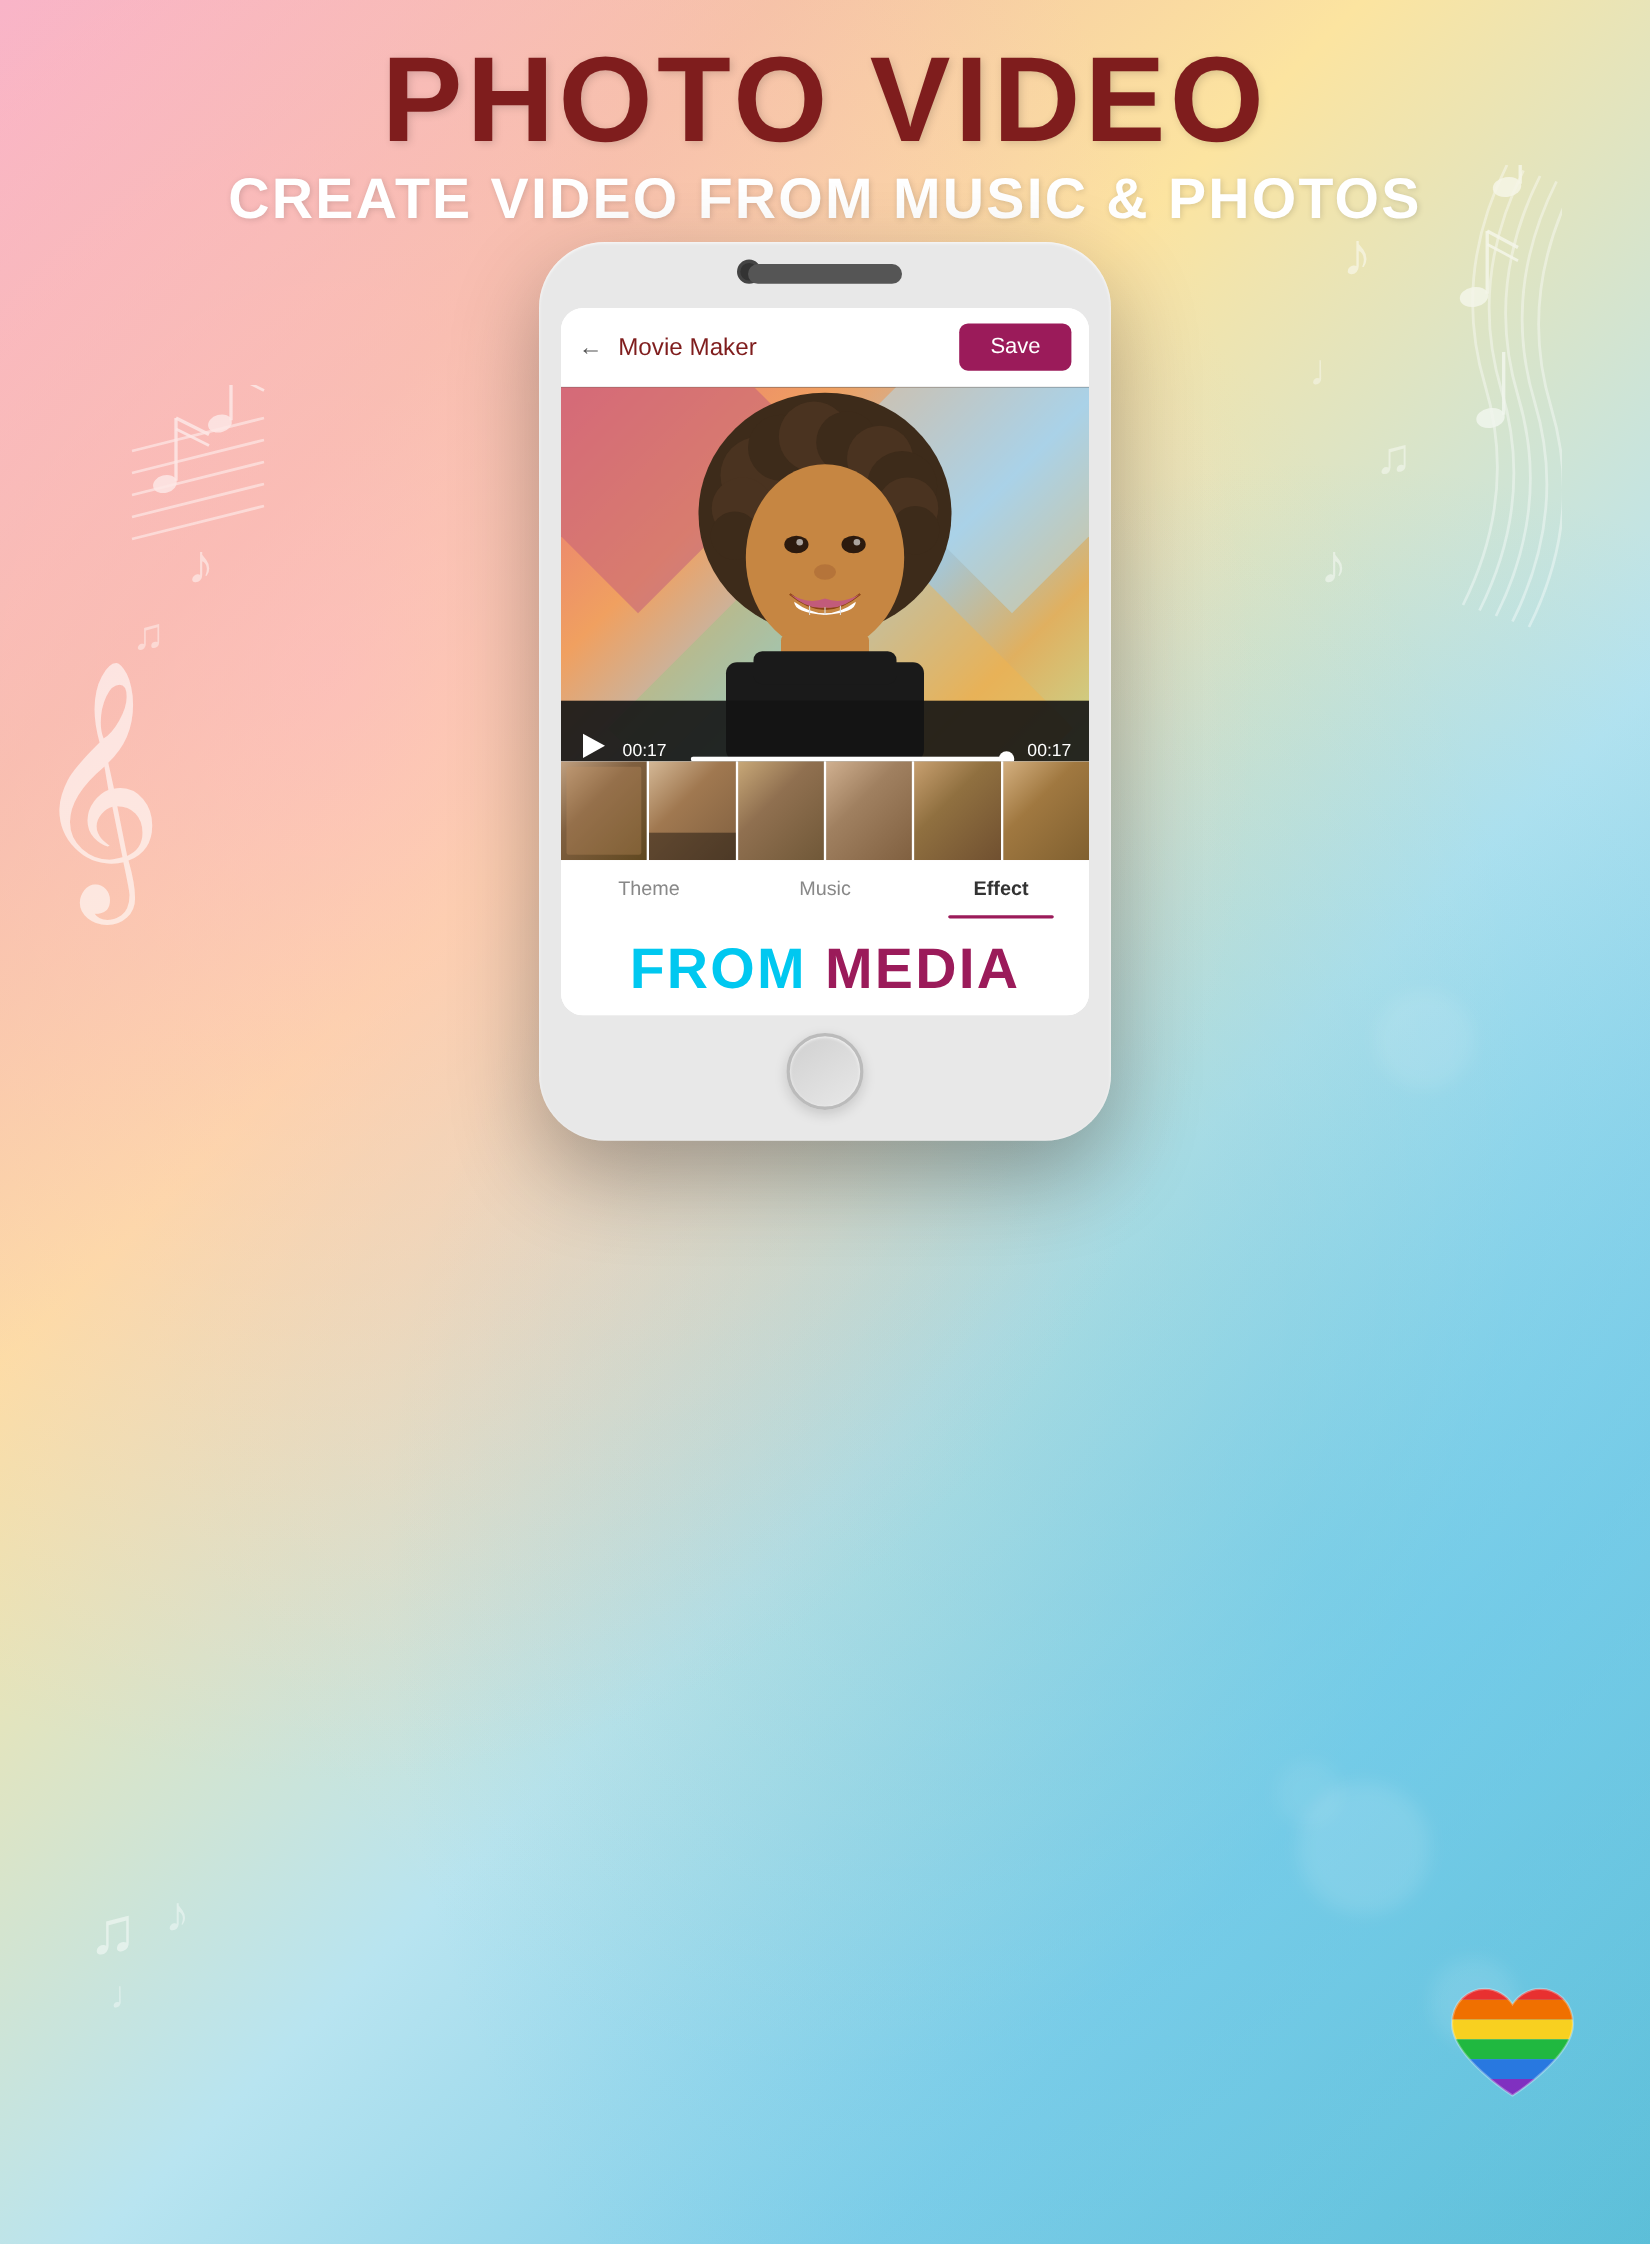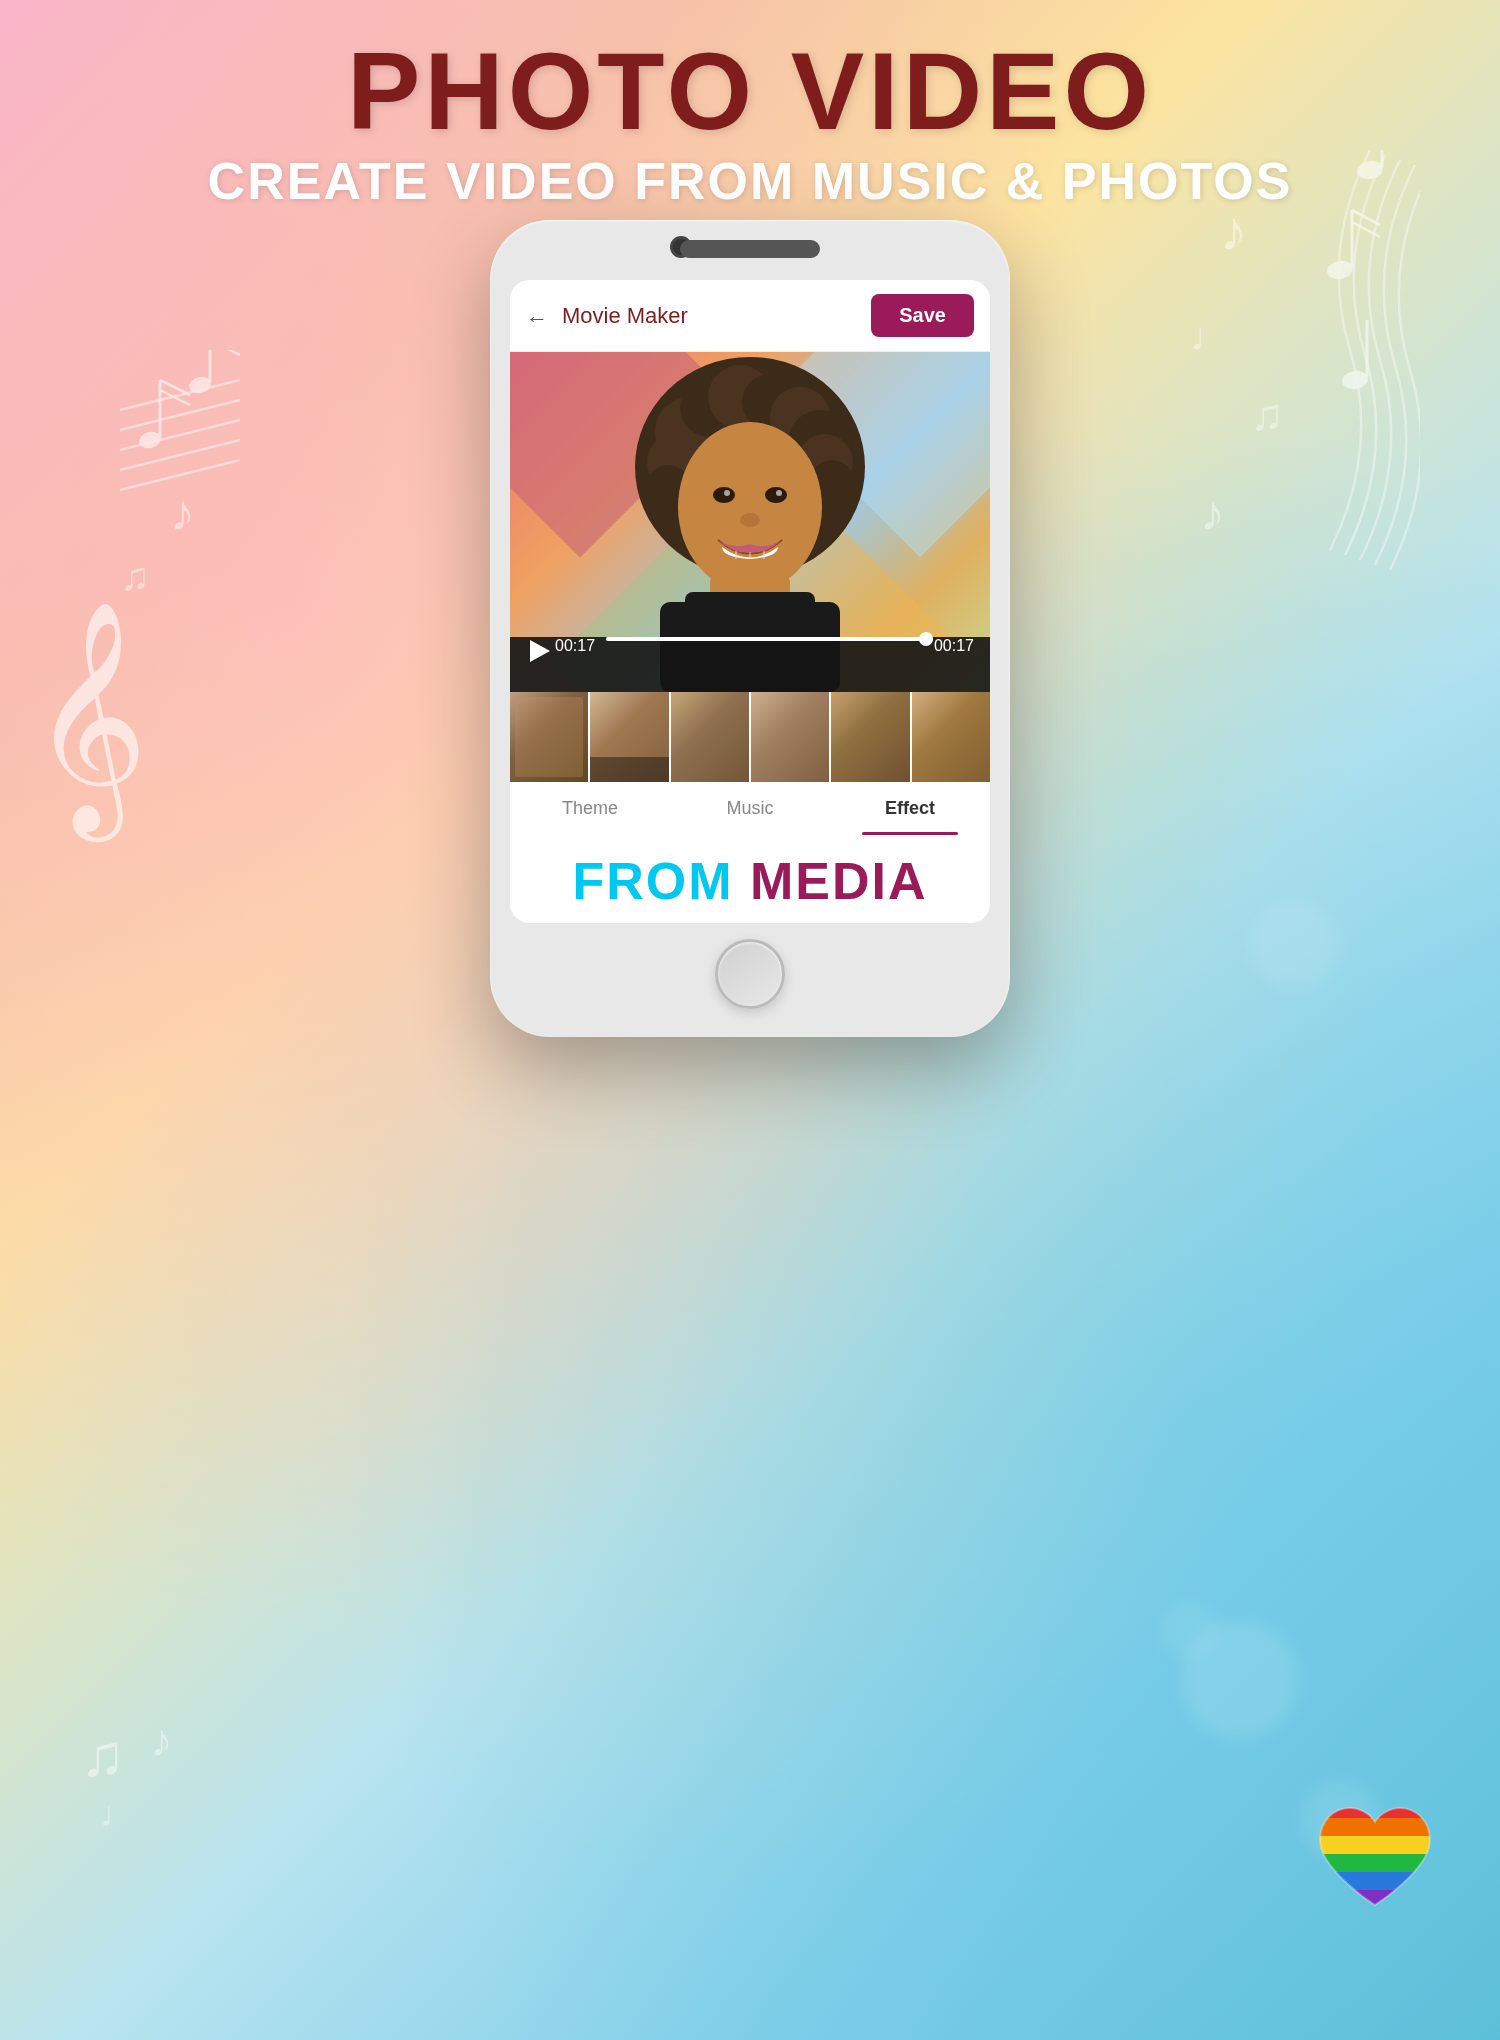--- a/index.html
+++ b/index.html
@@ -135,21 +135,21 @@
       flex: 1;
     }
 
     .save-btn {
       background: #9b1b5a;
       color: white;
       border: none;
       padding: 10px 28px;
       border-radius: 8px;
       font-size: 20px;
-      font-weight: 700;
+      font-weight: 400;
       cursor: pointer;
     }
 
     
     .video-area {
       position: relative;
       width: 100%;
       height: 340px;
       background: #2a2a2a;
       overflow: hidden;
@@ -163,23 +163,23 @@
 
     
     .video-controls {
       position: absolute;
       bottom: 0;
       left: 0;
       right: 0;
       height: 55px;
       background: rgba(20,20,20,0.9);
       display: flex;
-      align-items: flex-start;
+      align-items: flex-end;
       padding: 0 16px;
-      gap: 1px;
+      gap: 12px;
     }
 
     .play-btn {
       width: 28px;
       height: 28px;
       display: flex;
       align-items: center;
       justify-content: center;
     }
 

